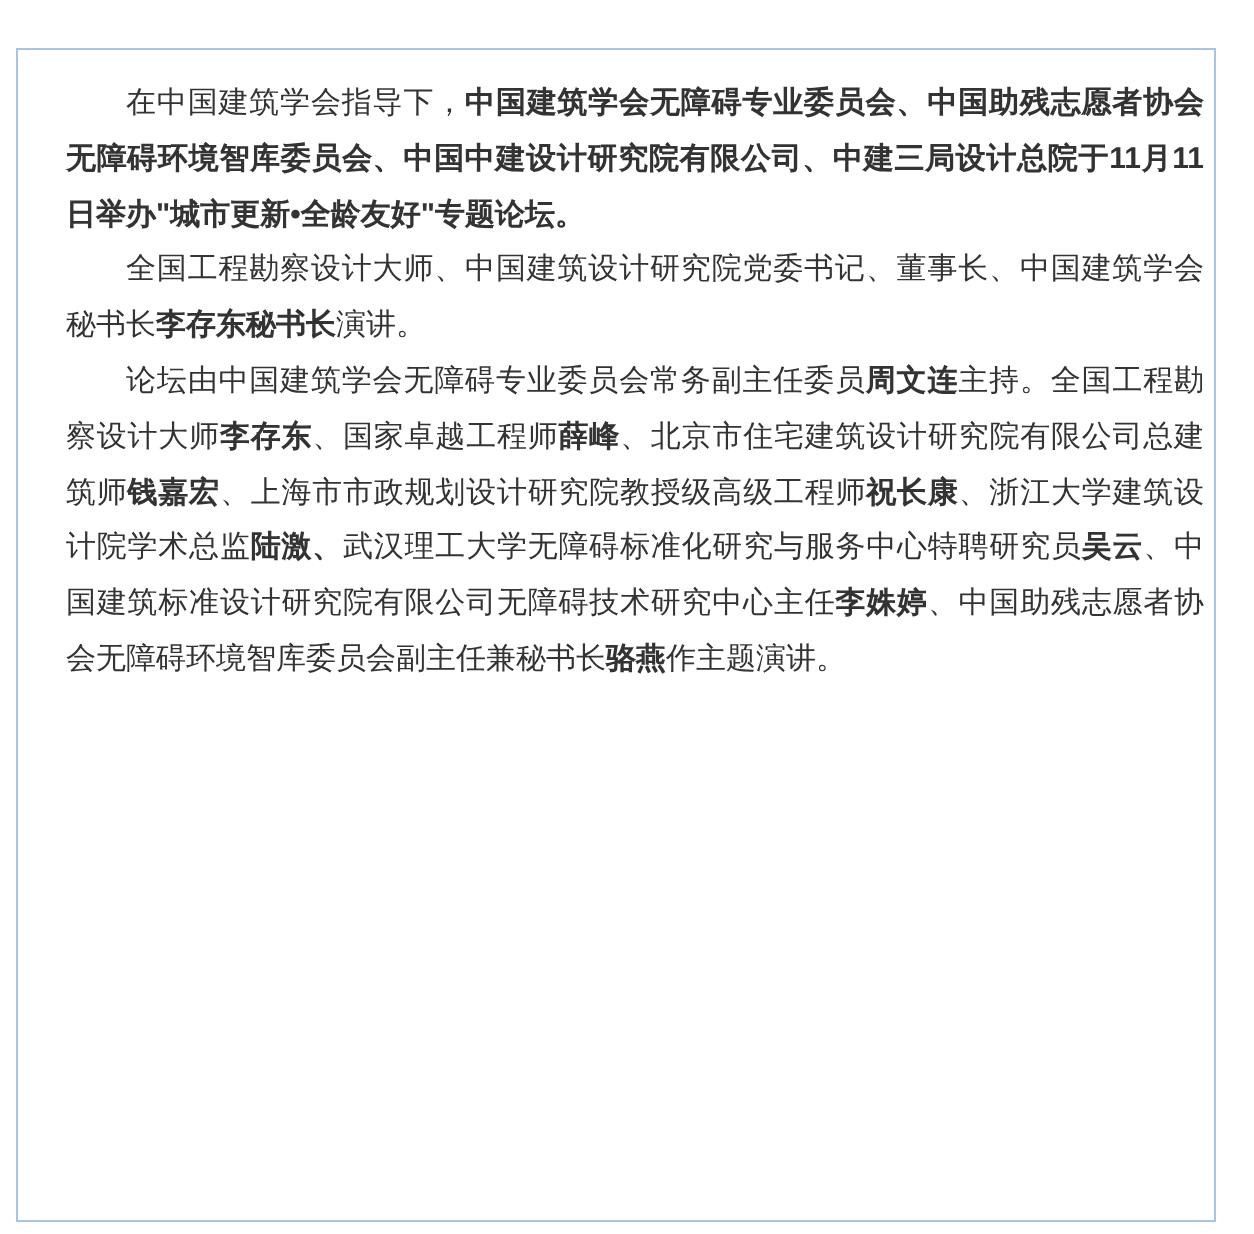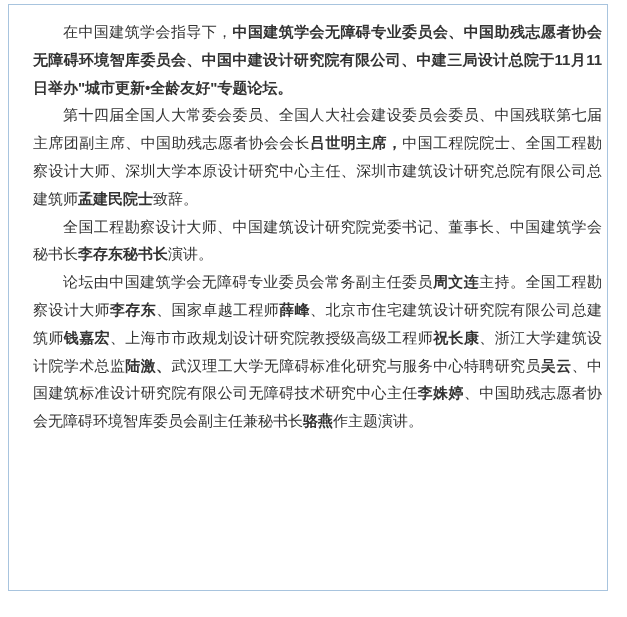--- a/index.html
+++ b/index.html
@@ -11,21 +11,21 @@
   .page {
     position: relative;
     width: 627px;
     height: 617px;
     background: #ffffff;
     overflow: hidden;
   }
   .article-box {
     position: absolute;
     left: 8px;
-    top: 4px;
+    top: 24px;
     width: 600px;
     height: 587px;
     box-sizing: border-box;
     border: 1px solid var(--border-color, #a8c4de);
     background: var(--bg-color, #ffffff);
     padding: 13px 5px 16px 24px;
     overflow: hidden;
   }
   .article-body p.para {
     margin: 0;
@@ -42,18 +42,17 @@
     font-weight: 700;
   }
 </style>
 </head>
 <body>
 
 <div class="page">
   <div class="article-box">
     <div class="article-body" id="article-body">
         <p class="para"><span>在中国建筑学会指导下，</span><span class="bold">中国建筑学会无障碍专业委员会、中国助残志愿者协会无障碍环境智库委员会、中国中建设计研究院有限公司、中建三局设计总院于11月11日举办"城市更新•全龄友好"专题论坛。</span></p>
-        <p class="para"><span>第十四届全国人大常委会委员、全国人大社会建设委员会委员、中国残联第七届主席团副主席、中国助残志愿者协会会长</span><span class="bold">吕世明主席，</span><span>中国工程院院士、全国工程勘察设计大师、深圳大学本原设计研究中心主任、深圳市建筑设计研究总院有限公司总建筑师</span><span class="bold">孟建民院士</span><span>致辞。</span></p>
         <p class="para"><span>全国工程勘察设计大师、中国建筑设计研究院党委书记、董事长、中国建筑学会秘书长</span><span class="bold">李存东秘书长</span><span>演讲。</span></p>
         <p class="para"><span>论坛由中国建筑学会无障碍专业委员会常务副主任委员</span><span class="bold">周文连</span><span>主持。全国工程勘察设计大师</span><span class="bold">李存东</span><span>、国家卓越工程师</span><span class="bold">薛峰</span><span>、北京市住宅建筑设计研究院有限公司总建筑师</span><span class="bold">钱嘉宏</span><span>、上海市市政规划设计研究院教授级高级工程师</span><span class="bold">祝长康</span><span>、浙江大学建筑设计院学术总监</span><span class="bold">陆激、</span><span>武汉理工大学无障碍标准化研究与服务中心特聘研究员</span><span class="bold">吴云</span><span>、中国建筑标准设计研究院有限公司无障碍技术研究中心主任</span><span class="bold">李姝婷</span><span>、中国助残志愿者协会无障碍环境智库委员会副主任兼秘书长</span><span class="bold">骆燕</span><span>作主题演讲。</span></p>
       </div>
   </div>
 </div>
 
 </body></html>

